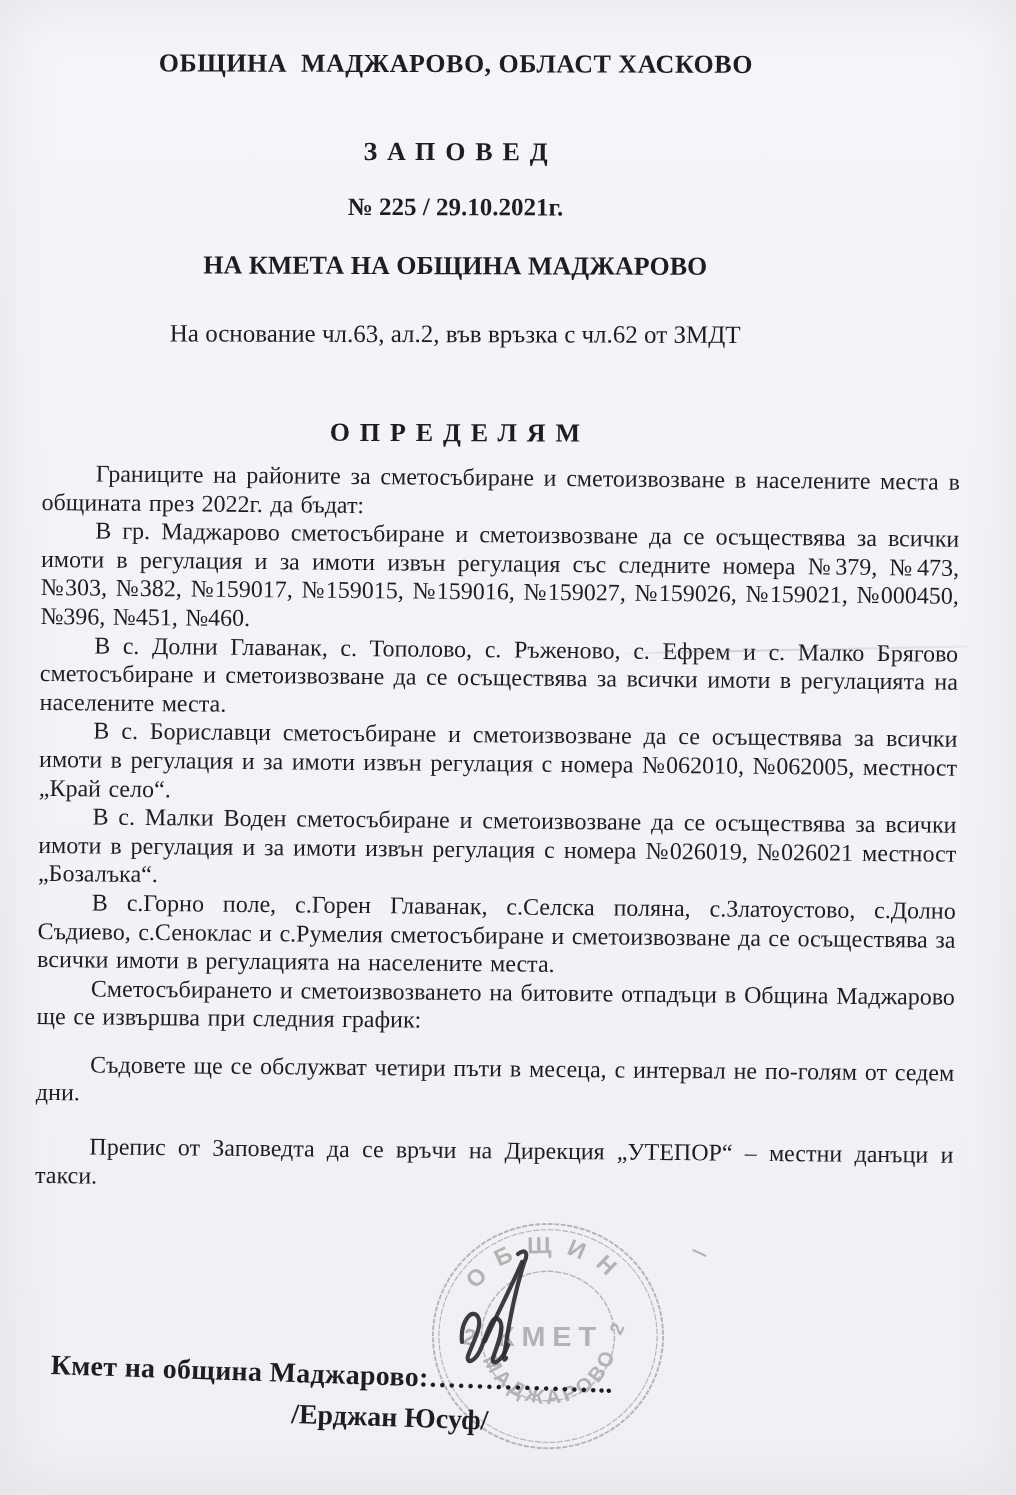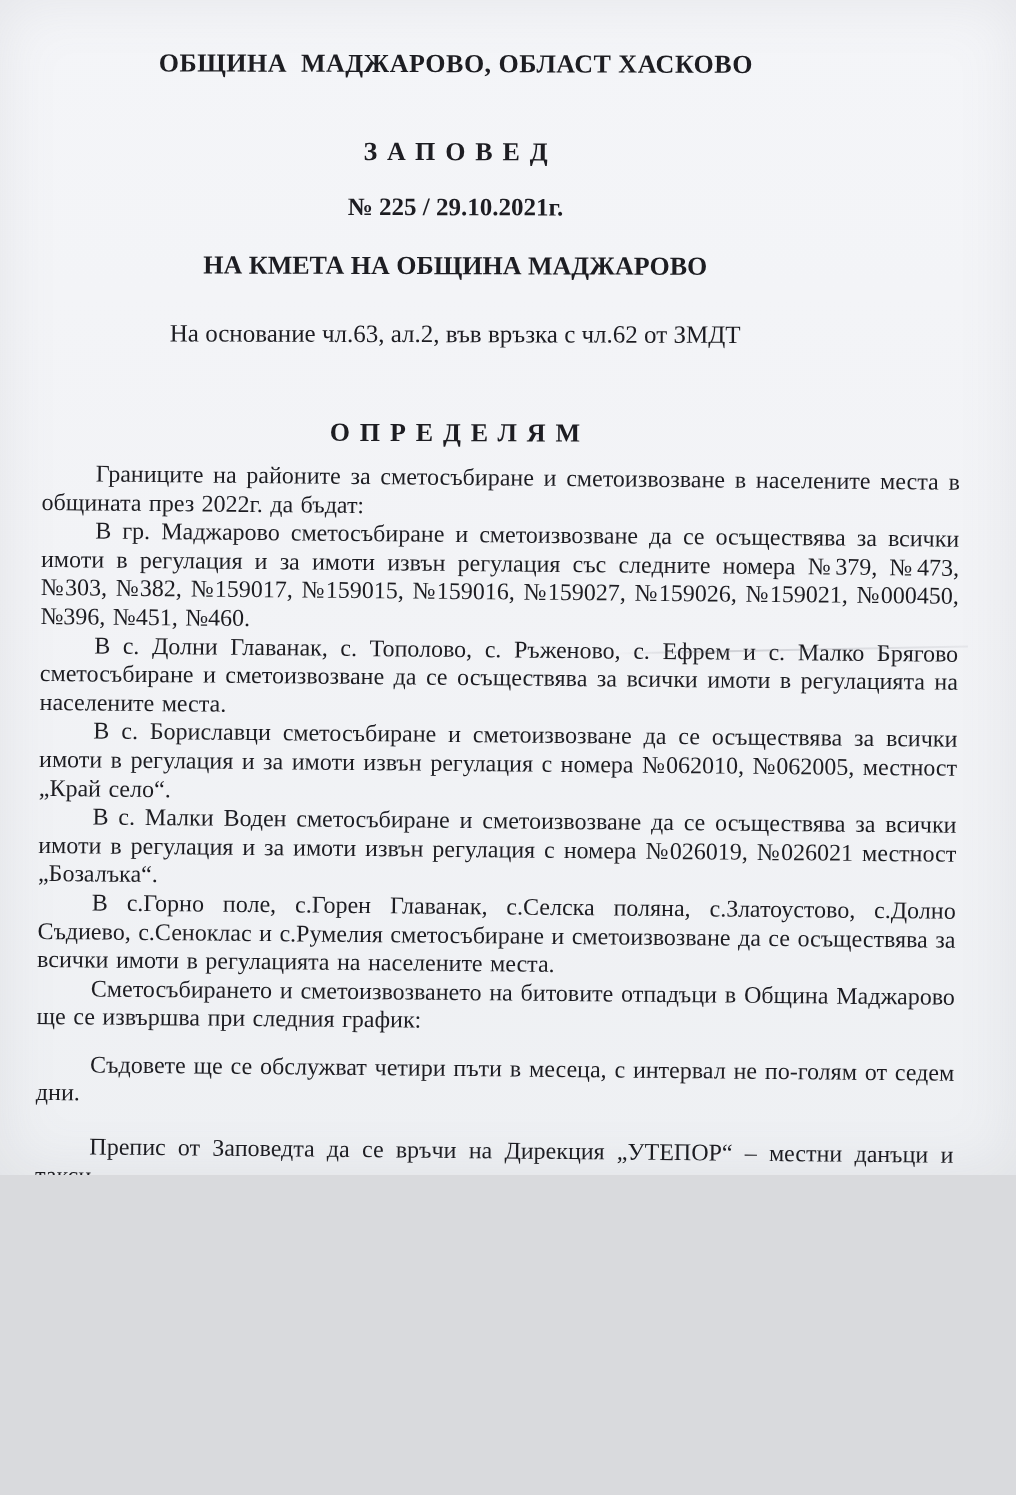--- a/index.html
+++ b/index.html
@@ -1,18 +1,18 @@
 <!DOCTYPE html>
 <html><head>
 <meta charset="utf-8">
 <style>
   html,body{margin:0;padding:0;background:#d9dadd;}
   .page{
     position:relative;
-    width:1016px;height:1175px;
+    width:1016px;height:1495px;
     margin:0 auto;
     background:linear-gradient(180deg,#f4f5f8 0%,#f2f3f6 50%,#eef0f3 100%);
     overflow:hidden;
     font-family:"Liberation Serif","DejaVu Serif",serif;
     color:#1d1d22;
     box-shadow:inset 0 0 60px rgba(120,124,134,.12);
   }
   
   .head-block{
     padding-top:48px;

